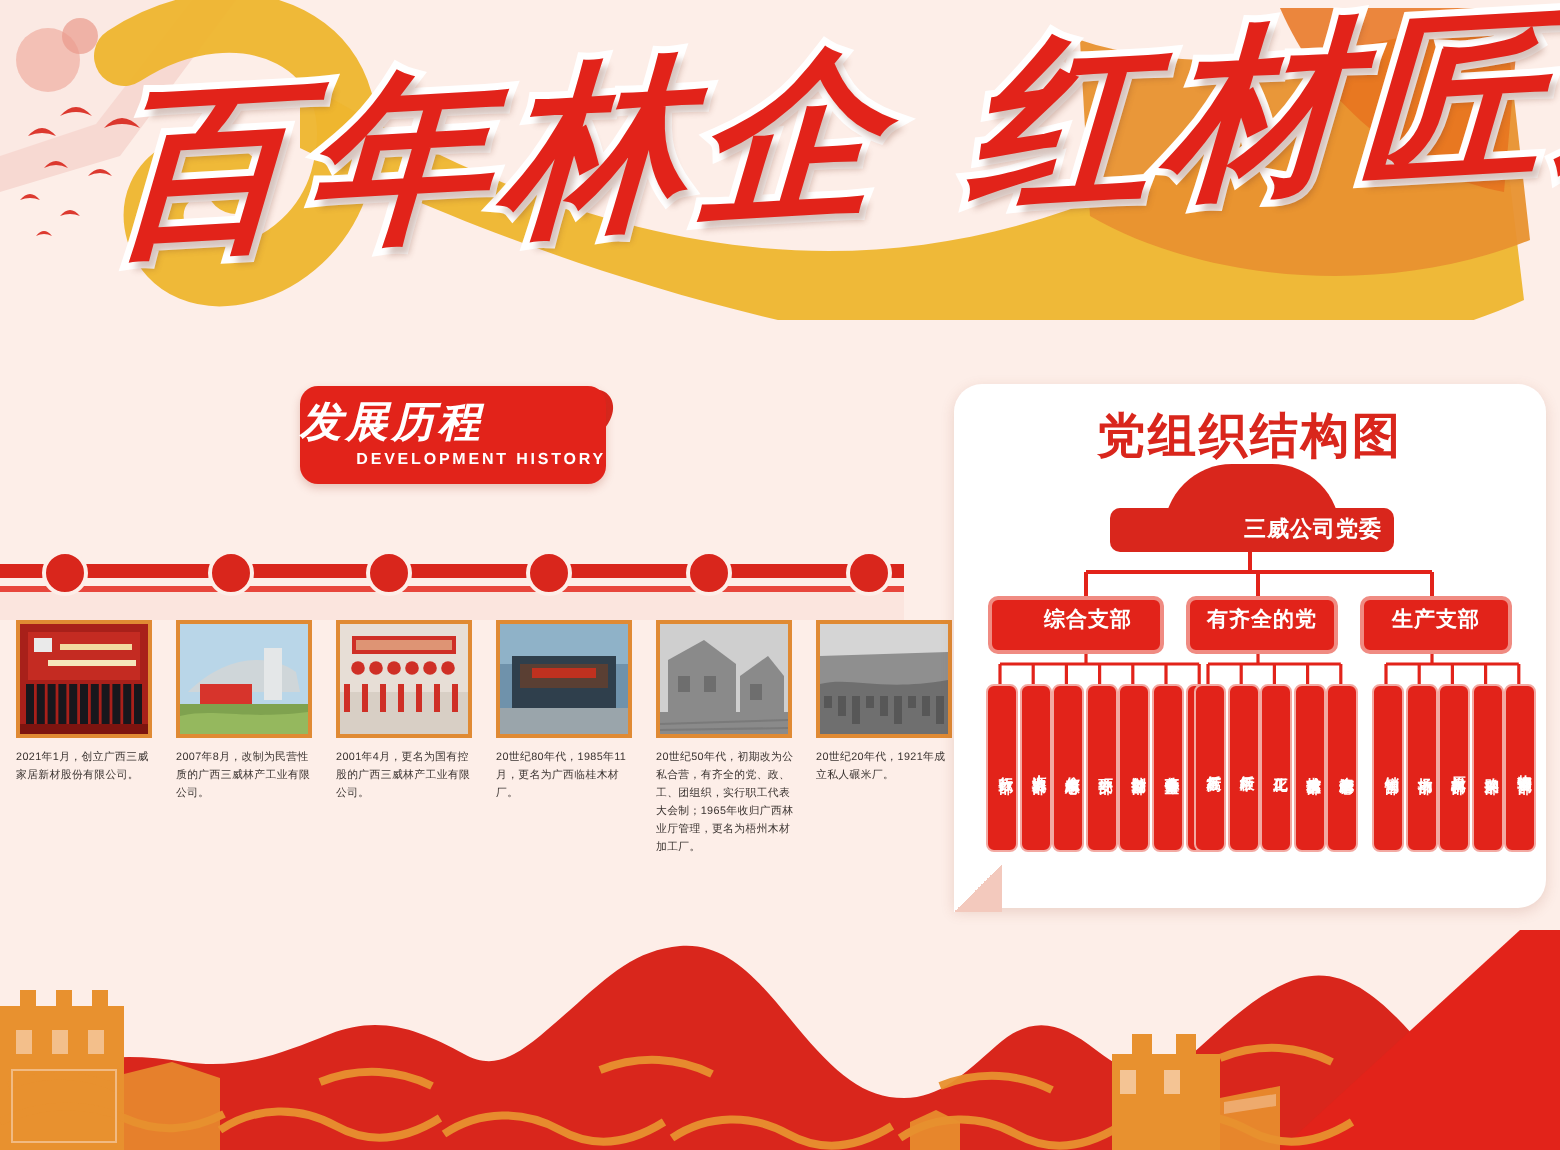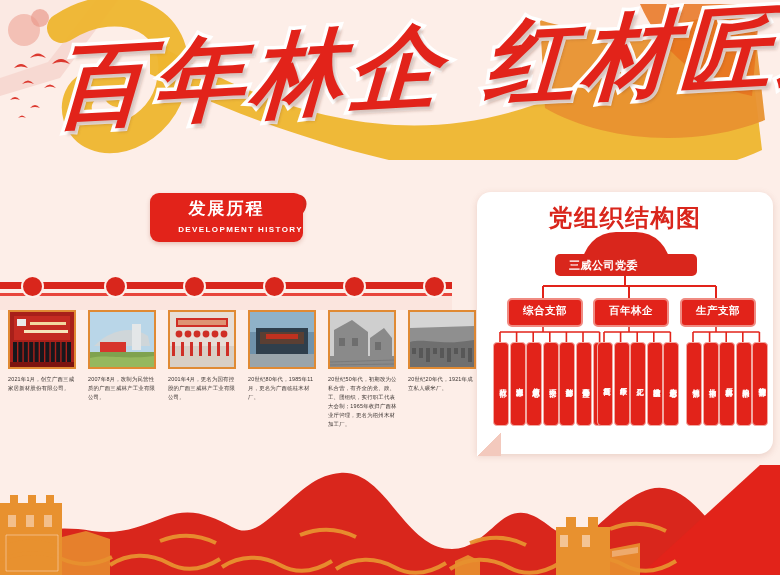--- a/index.html
+++ b/index.html
@@ -30,23 +30,23 @@
     transform-origin:left center;
   }
 
   
   .hist-badge{
     position:absolute;left:150px;top:193px;width:153px;height:49px;
     background:#e2231a;border-radius:9px;
     box-shadow:0 2px 4px rgba(160,60,40,.25);
   }
   .hist-cn{
-    position:absolute;left:0;top:4px;width:153px;text-align:center;
-    color:#fff;font-size:17px;font-weight:bold;letter-spacing:2px;
-    font-family:"DejaVu Serif","Liberation Serif",serif;
+    position:absolute;left:0;top:4px;width:153px;
+    color:#fff;font-size:21px;font-weight:bold;letter-spacing:2px;
+    font-family:"DejaVu Serif","Liberation Serif",serif;font-style:italic;
   }
   .hist-en{
     position:absolute;left:0;top:32px;width:153px;text-align:right;
     color:#fff;font-size:8px;letter-spacing:1.4px;font-weight:bold;
   }
   .hist-ribbon{position:absolute;left:120px;top:186px;}
 
   
   .tl-line{position:absolute;left:0;top:282px;width:452px;height:7px;background:#d9261c;}
   .tl-line2{position:absolute;left:0;top:293px;width:452px;height:3px;background:#e8463c;}
@@ -81,22 +81,22 @@
   }
   .root-cap{
     position:absolute;left:105px;top:40px;width:88px;height:34px;
     background:#d9261c;border-radius:44px 44px 0 0;
   }
   .root-bar{
     position:absolute;left:78px;top:62px;width:142px;height:22px;
     background:#d9261c;border-radius:5px;
   }
   .root-label{
-    position:absolute;left:92px;top:63px;width:142px;height:22px;line-height:21px;
-    text-align:left;color:#fff;font-size:11px;font-weight:bold;letter-spacing:.5px;
+    position:absolute;left:72px;top:63px;width:142px;height:22px;line-height:21px;
+    text-align:right;color:#fff;font-size:11px;font-weight:bold;letter-spacing:.5px;
   }
   .branch{
     position:absolute;top:106px;width:72px;height:25px;background:#e2231a;
     border:2px solid #f08b82;border-radius:5px;
   }
   .branch span{
     display:block;text-align:center;line-height:21px;color:#fff;
     font-size:10.5px;font-weight:bold;letter-spacing:.5px;
   }
   .leaf{
@@ -313,25 +313,25 @@
         <line x1="239" y1="94" x2="239" y2="106" stroke="#e2231a" stroke-width="2"></line>
         <line x1="239" y1="131" x2="239" y2="140" stroke="#e2231a" stroke-width="1.6"></line>
         <line x1="216" y1="140" x2="282.4" y2="140" stroke="#e2231a" stroke-width="1.6"></line>
         <line x1="216" y1="140" x2="216" y2="150" stroke="#e2231a" stroke-width="1.6"></line>
         <line x1="232.6" y1="140" x2="232.6" y2="150" stroke="#e2231a" stroke-width="1.6"></line>
         <line x1="249.2" y1="140" x2="249.2" y2="150" stroke="#e2231a" stroke-width="1.6"></line>
         <line x1="265.8" y1="140" x2="265.8" y2="150" stroke="#e2231a" stroke-width="1.6"></line>
         <line x1="282.4" y1="140" x2="282.4" y2="150" stroke="#e2231a" stroke-width="1.6"></line>
       </svg>
     <div id="org-branches">
-        <div class="branch" style="left: 30px;">
+        <div class="branch" style="left: 17px; padding-left: 12px;">
           <span>综合支部</span>
         </div>
         <div class="branch" style="left: 116px;">
-          <span>百年林企</span>
+          <span>有齐全的党</span>
         </div>
         <div class="branch" style="left: 203px;">
           <span>生产支部</span>
         </div>
       </div>
     <div id="org-leaves">
         <div class="leaf" style="left: 16px;">
           <span class="lt">行政部</span>
         </div>
         <div class="leaf" style="left: 32.6px;">

